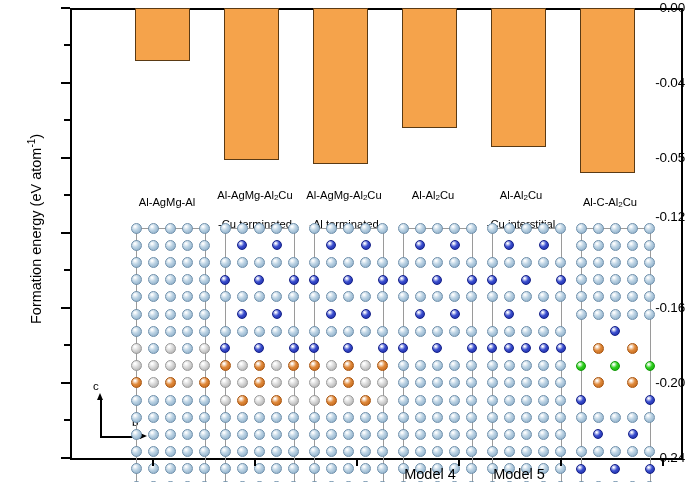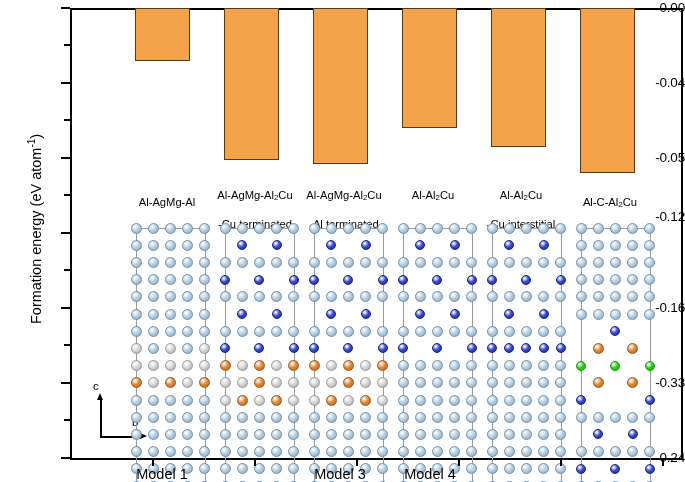--- a/index.html
+++ b/index.html
@@ -90,21 +90,21 @@
   <div class="tick-major" style="top:157px"></div>
   <div class="tick-label" style="top:151px">-0.05</div>
   <div class="tick-minor" style="top:194px"></div>
   <div class="tick-major" style="top:232px"></div>
   <div class="tick-label" style="top:210px">-0.12</div>
   <div class="tick-minor" style="top:269px"></div>
   <div class="tick-major" style="top:307px"></div>
   <div class="tick-label" style="top:301px">-0.16</div>
   <div class="tick-minor" style="top:344px"></div>
   <div class="tick-major" style="top:382px"></div>
-  <div class="tick-label" style="top:376px">-0.33</div>
+  <div class="tick-label" style="top:376px">-0.20</div>
   <div class="tick-minor" style="top:419px"></div>
   <div class="tick-major" style="top:457px"></div>
   <div class="tick-label" style="top:451px">-0.24</div>
 
   <div class="bar" id="bar0" style="left: 135px; width: 55px; height: 52.5px; background: rgb(245, 163, 75); border-color: rgb(90, 58, 20);"></div>
   <div class="bar" id="bar1" style="left: 224px; width: 55px; height: 151.875px; background: rgb(245, 163, 75); border-color: rgb(90, 58, 20);"></div>
   <div class="bar" id="bar2" style="left: 313px; width: 55px; height: 155.625px; background: rgb(245, 163, 75); border-color: rgb(90, 58, 20);"></div>
   <div class="bar" id="bar3" style="left: 402px; width: 55px; height: 120px; background: rgb(245, 163, 75); border-color: rgb(90, 58, 20);"></div>
   <div class="bar" id="bar4" style="left: 491px; width: 55px; height: 138.75px; background: rgb(245, 163, 75); border-color: rgb(90, 58, 20);"></div>
   <div class="bar" id="bar5" style="left: 580px; width: 55px; height: 165px; background: rgb(245, 163, 75); border-color: rgb(90, 58, 20);"></div>
@@ -584,17 +584,16 @@
       </div>
     </div>
 
   <div class="xtick" style="left:152px"></div>
   <div class="xtick" style="left:254px"></div>
   <div class="xtick" style="left:356px"></div>
   <div class="xtick" style="left:458px"></div>
   <div class="xtick" style="left:560px"></div>
   <div class="xtick" style="left:662px"></div>
 
-  <div class="xlabel" style="left:107px">Model 1</div>
-  <div class="xlabel" style="left:285px">Model 3</div>
   <div class="xlabel" style="left:375px">Model 4</div>
+  <div class="xlabel" style="left:464px">Model 5</div>
 
 </div>
 
 </body></html>

